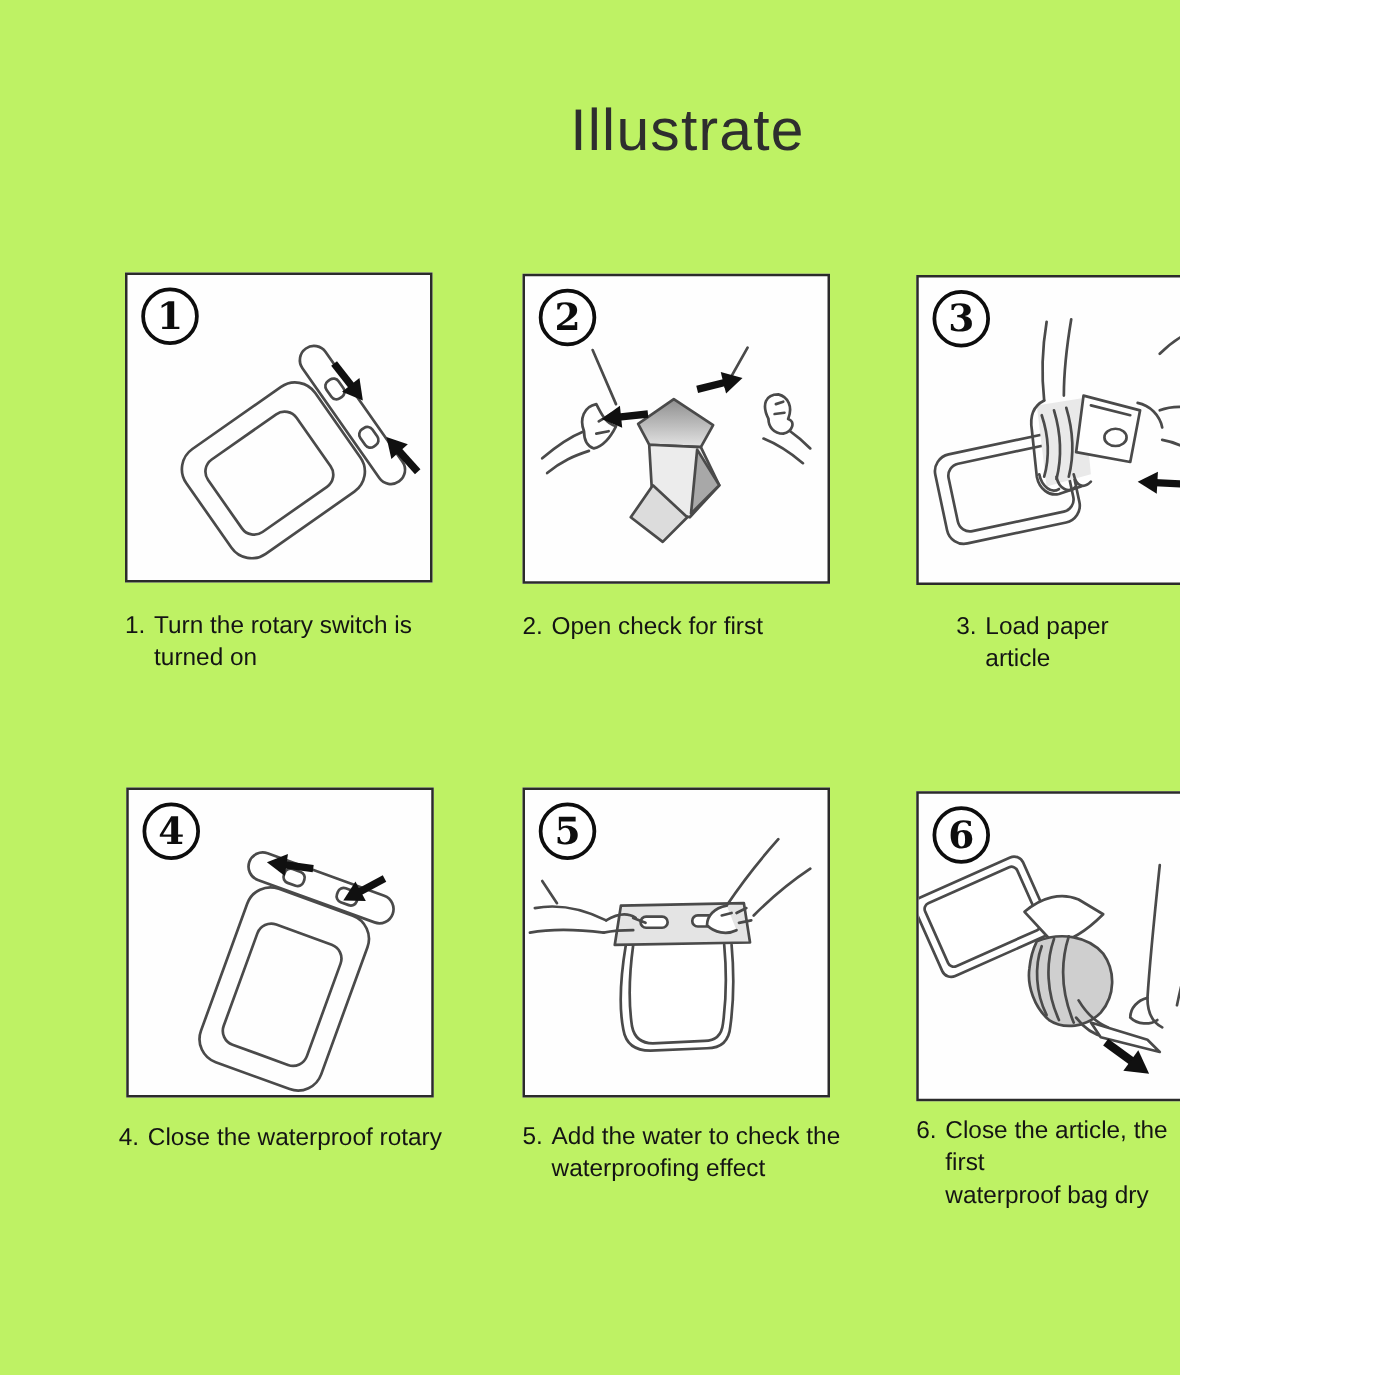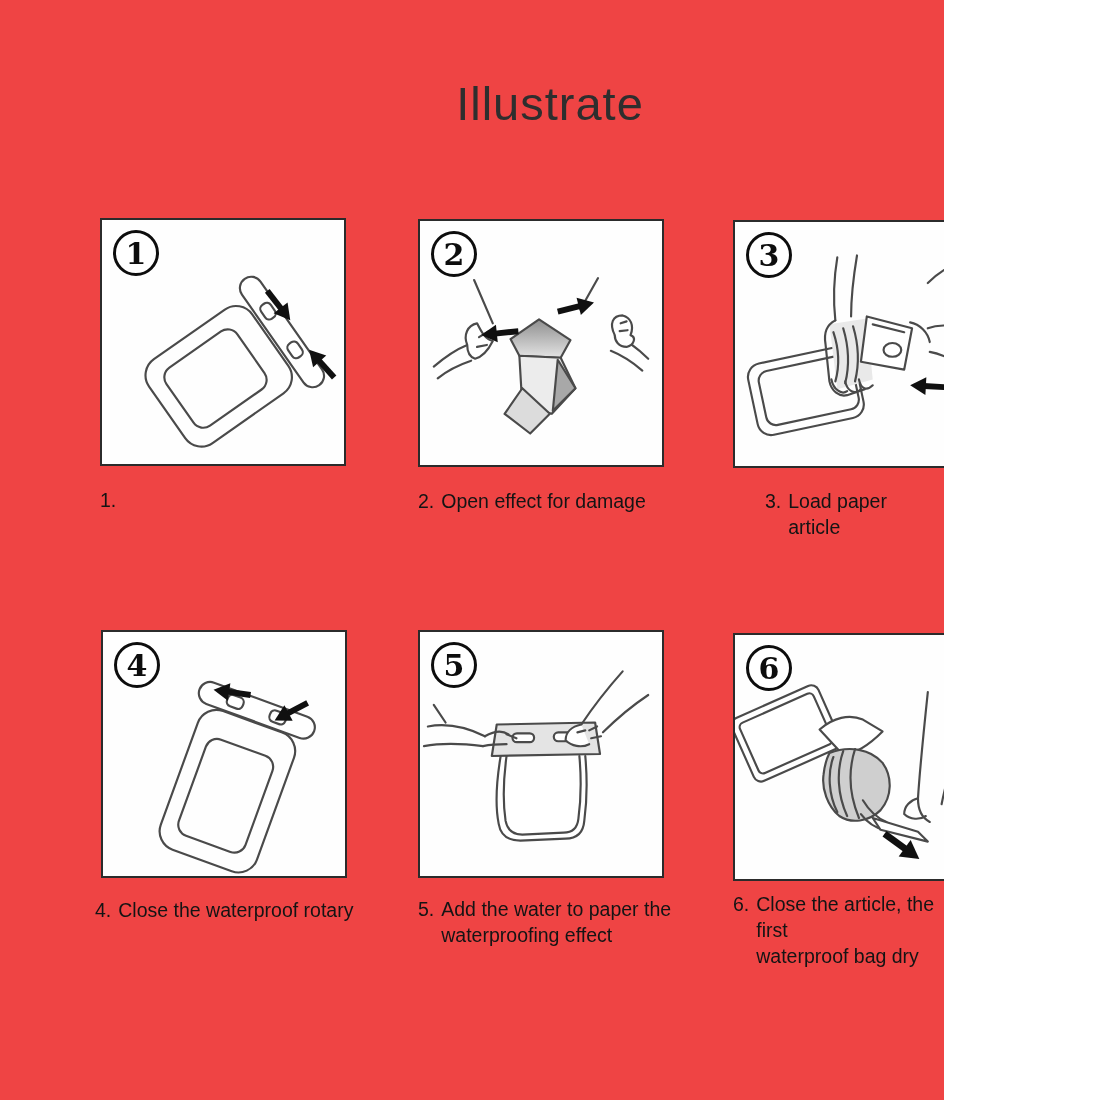--- a/index.html
+++ b/index.html
@@ -1,17 +1,17 @@
 <!DOCTYPE html>
 <html><head>
 <meta charset="utf-8">
 <style>
   html,body{margin:0;padding:0;background:#ffffff;}
   .sheet{
-    position:relative;width:944px;height:1100px;background:#ef4444;
+    position:relative;width:944px;height:1100px;background:#bef264;
     font-family:"Liberation Sans", sans-serif;color:#161616;overflow:hidden;
   }
   .title{
     position:absolute;top:76px;left:0;width:1100px;text-align:center;
     font-size:47px;font-weight:500;letter-spacing:1px;color:#2e2e2e;
   }
   .panel{
     position:absolute;width:246px;height:248px;background:#fefefe;
     border:2px solid #2b2b2b;box-sizing:border-box;
   }
@@ -211,36 +211,38 @@
           <polygon points="22,-9 22,9 38,0"></polygon>
       </g>
     </svg>
     <div class="badge">
         <span>6</span>
       </div>
   </div>
 
   <div class="caption" style="left:100px;top:487px;">
     <span class="marker">1.</span>
+    <span class="text">Turn the rotary switch is
+turned on</span>
   </div>
   <div class="caption" style="left:418px;top:488px;">
     <span class="marker">2.</span>
-    <span class="text">Open effect for damage</span>
+    <span class="text">Open check for first</span>
   </div>
   <div class="caption" style="left:765px;top:488px;">
     <span class="marker">3.</span>
     <span class="text">Load paper article</span>
   </div>
   <div class="caption" style="left:95px;top:897px;">
     <span class="marker">4.</span>
     <span class="text">Close the waterproof rotary</span>
   </div>
   <div class="caption" style="left:418px;top:896px;">
     <span class="marker">5.</span>
-    <span class="text">Add the water to paper the
+    <span class="text">Add the water to check the
 waterproofing effect</span>
   </div>
   <div class="caption" style="left:733px;top:891px;">
     <span class="marker">6.</span>
     <span class="text">Close the article, the first
 waterproof bag dry</span>
   </div>
 
 </div>
 

